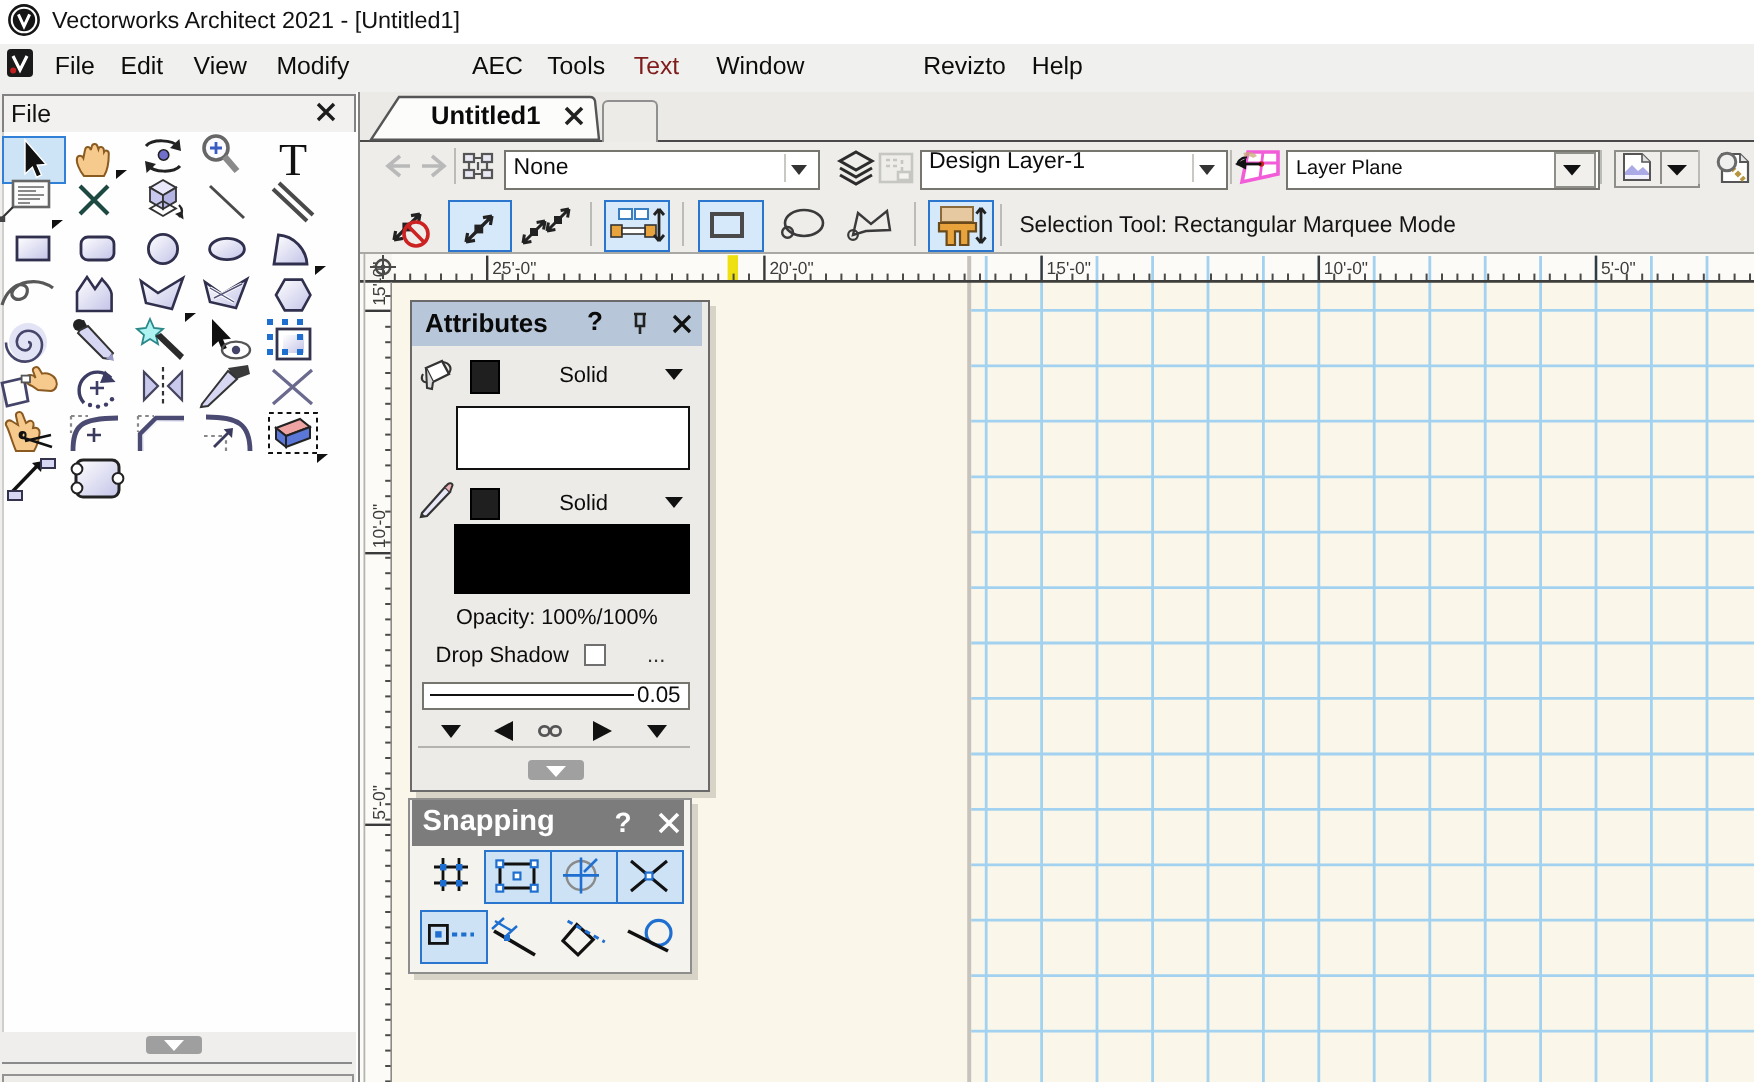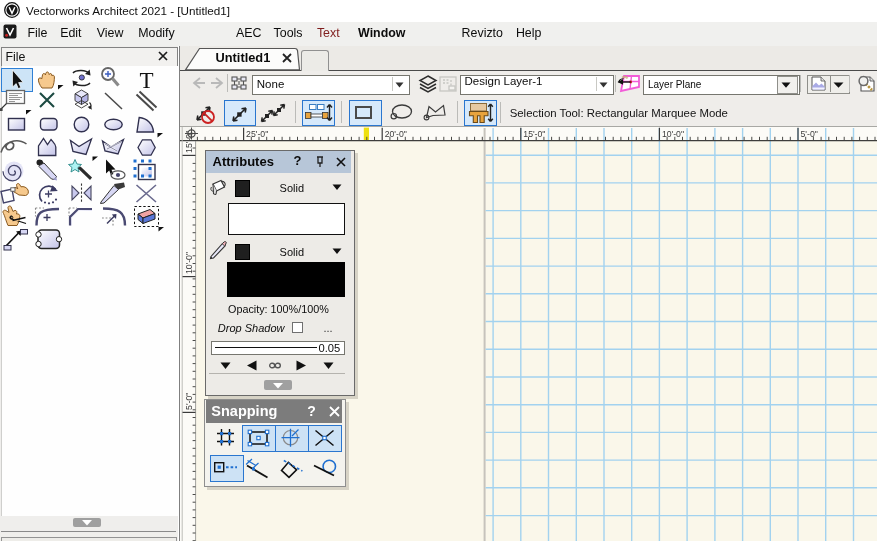--- a/index.html
+++ b/index.html
@@ -21,21 +21,21 @@
     <circle cx="3.6" cy="11.2" r="1.5" fill="#c22020"></circle>
   </svg>
 <span class="t" style="left:27.4px;top:25.5px;font-size:12.4px;color:#0c0c0c;font-weight:400;">File</span>
 <span class="t" style="left:60.2px;top:25.5px;font-size:12.4px;color:#0c0c0c;font-weight:400;">Edit</span>
 <span class="t" style="left:96.8px;top:25.5px;font-size:12.4px;color:#0c0c0c;font-weight:400;">View</span>
 <span class="t" style="left:138.2px;top:25.5px;font-size:12.4px;color:#0c0c0c;font-weight:400;">Modify</span>
 <span class="t" style="left:189.2px;top:25.5px;font-size:12.4px;color:#0c0c0c;font-weight:400;margin-top:44px;">Model</span>
 <span class="t" style="left:236.0px;top:25.5px;font-size:12.4px;color:#0c0c0c;font-weight:400;">AEC</span>
 <span class="t" style="left:273.6px;top:25.5px;font-size:12.4px;color:#0c0c0c;font-weight:400;">Tools</span>
 <span class="t" style="left:316.9px;top:25.5px;font-size:12.4px;color:#7f1d1d;font-weight:400;">Text</span>
-<span class="t" style="left:358.1px;top:25.5px;font-size:12.4px;color:#0c0c0c;font-weight:700;">Window</span>
+<span class="t" style="left:358.1px;top:25.5px;font-size:12.4px;color:#0c0c0c;font-weight:400;">Window</span>
 <span class="t" style="left:417.1px;top:25.5px;font-size:12.4px;color:#0c0c0c;font-weight:400;margin-top:32px;">Cloud</span>
 <span class="t" style="left:461.6px;top:25.5px;font-size:12.4px;color:#0c0c0c;font-weight:400;">Revizto</span>
 <span class="t" style="left:515.9px;top:25.5px;font-size:12.4px;color:#0c0c0c;font-weight:400;">Help</span>
 <div class="a" style="left:0;top:46px;width:178px;height:495px;background:#efeeec;"></div>
 <div class="a" style="left:0.5px;top:46.5px;width:175px;height:18px;background:#f2f1ef;border:1px solid #828282;"></div>
 <span class="t" style="left:5.5px;top:49.5px;font-size:12.4px;color:#111;font-weight:400;">File</span>
 <svg class="a" style="left:158px;top:51px;" width="10" height="10" viewBox="0 0 10 10">
     <path d="M1 1 L9 9 M9 1 L1 9" stroke="#1c1c1c" stroke-width="1.7"></path>
   </svg>
 <div class="a" style="left:0.5px;top:65.5px;width:176px;height:450px;background:#fefefe;border-left:1px solid #cfcfcd;border-right:1px solid #cfcfcd;"></div>
@@ -826,21 +826,21 @@
     <path d="M13.5 3.5 L15 2 C15.8 1.3 17 1.5 17.3 2.5 L16 6" fill="#f0b0b8" stroke="#333" stroke-width="1"></path>
     <path d="M2 16.5 L1.5 18.5 L3.5 18" fill="#333"></path>
   </svg>
 <div class="a" style="left:234.7px;top:243.8px;width:13.7px;height:14.6px;background:#1f1f1f;border:1px solid #000;"></div>
 <span class="t" style="left:279.6px;top:245.5px;font-size:11px;color:#0c0c0c;font-weight:400;">Solid</span>
 <svg class="a" style="left:332px;top:248.3px;" width="10" height="6.3" viewBox="0 0 10 6.3">
     <path d="M0.5 0.5 L9.5 0.5 L5 6 Z" fill="#111"></path>
   </svg>
 <div class="a" style="left:226.6px;top:262px;width:118.4px;height:35px;background:#000000;"></div>
 <span class="t" style="left:228px;top:302.5px;font-size:10.8px;color:#0c0c0c;font-weight:400;">Opacity: 100%/100%</span>
-<span class="t" style="left:217.8px;top:321.5px;font-size:11px;color:#0c0c0c;font-weight:400;font-style:italic;">Drop Shadow</span>
+<span class="t" style="left:217.8px;top:321.5px;font-size:11px;color:#0c0c0c;font-weight:400;">Drop Shadow</span>
 <div class="a" style="left:292.1px;top:321.6px;width:9.4px;height:9.4px;background:#ffffff;border:1px solid #707070;"></div>
 <span class="t" style="left:323.5px;top:322px;font-size:11px;color:#333;font-weight:400;">...</span>
 <div class="a" style="left:211px;top:340.8px;width:132px;height:12px;background:#ffffff;border:1px solid #76766f;"></div>
 <div class="a" style="left:214.5px;top:346.6px;width:102px;height:1.4px;background:#111;"></div>
 <span class="t" style="left:318.5px;top:341.8px;font-size:11.2px;color:#0c0c0c;font-weight:400;">0.05</span>
 <svg class="a" style="left:219.6px;top:361.5px;" width="11" height="8" viewBox="0 0 11 8">
     <path d="M0.5 0.5 L10.5 0.5 L5.5 7 Z" fill="#111"></path>
   </svg>
 <svg class="a" style="left:245.5px;top:359.5px;" width="11" height="11" viewBox="0 0 11 11">
     <path d="M10.5 0.5 L10.5 10.5 L1 5.5 Z" fill="#111"></path>

